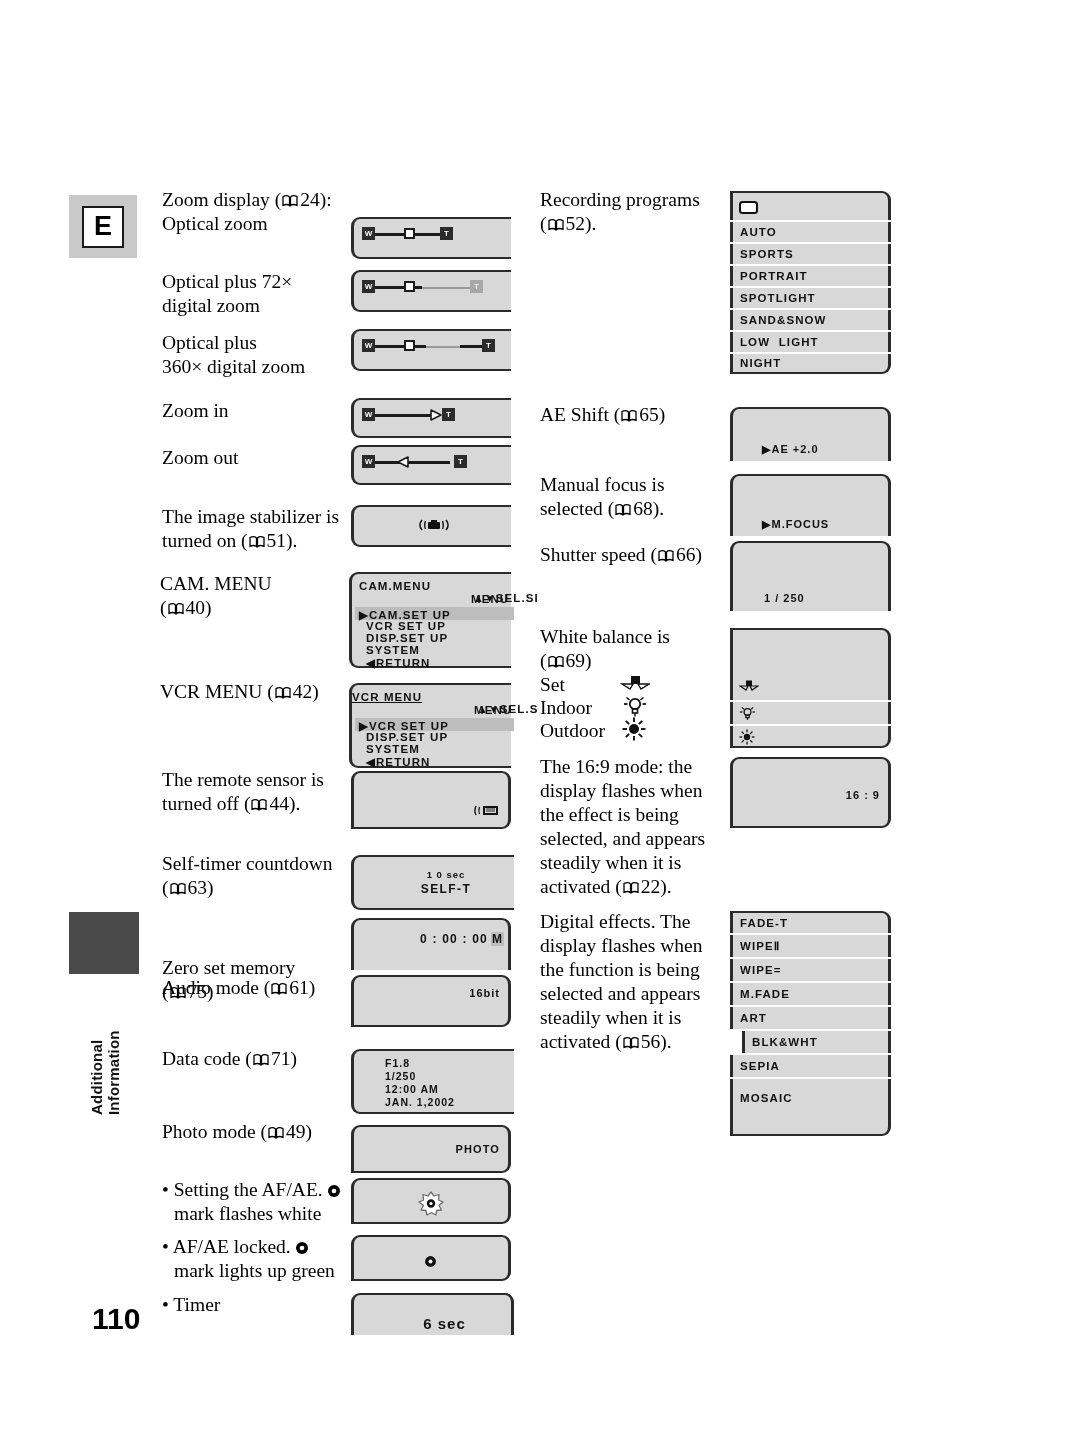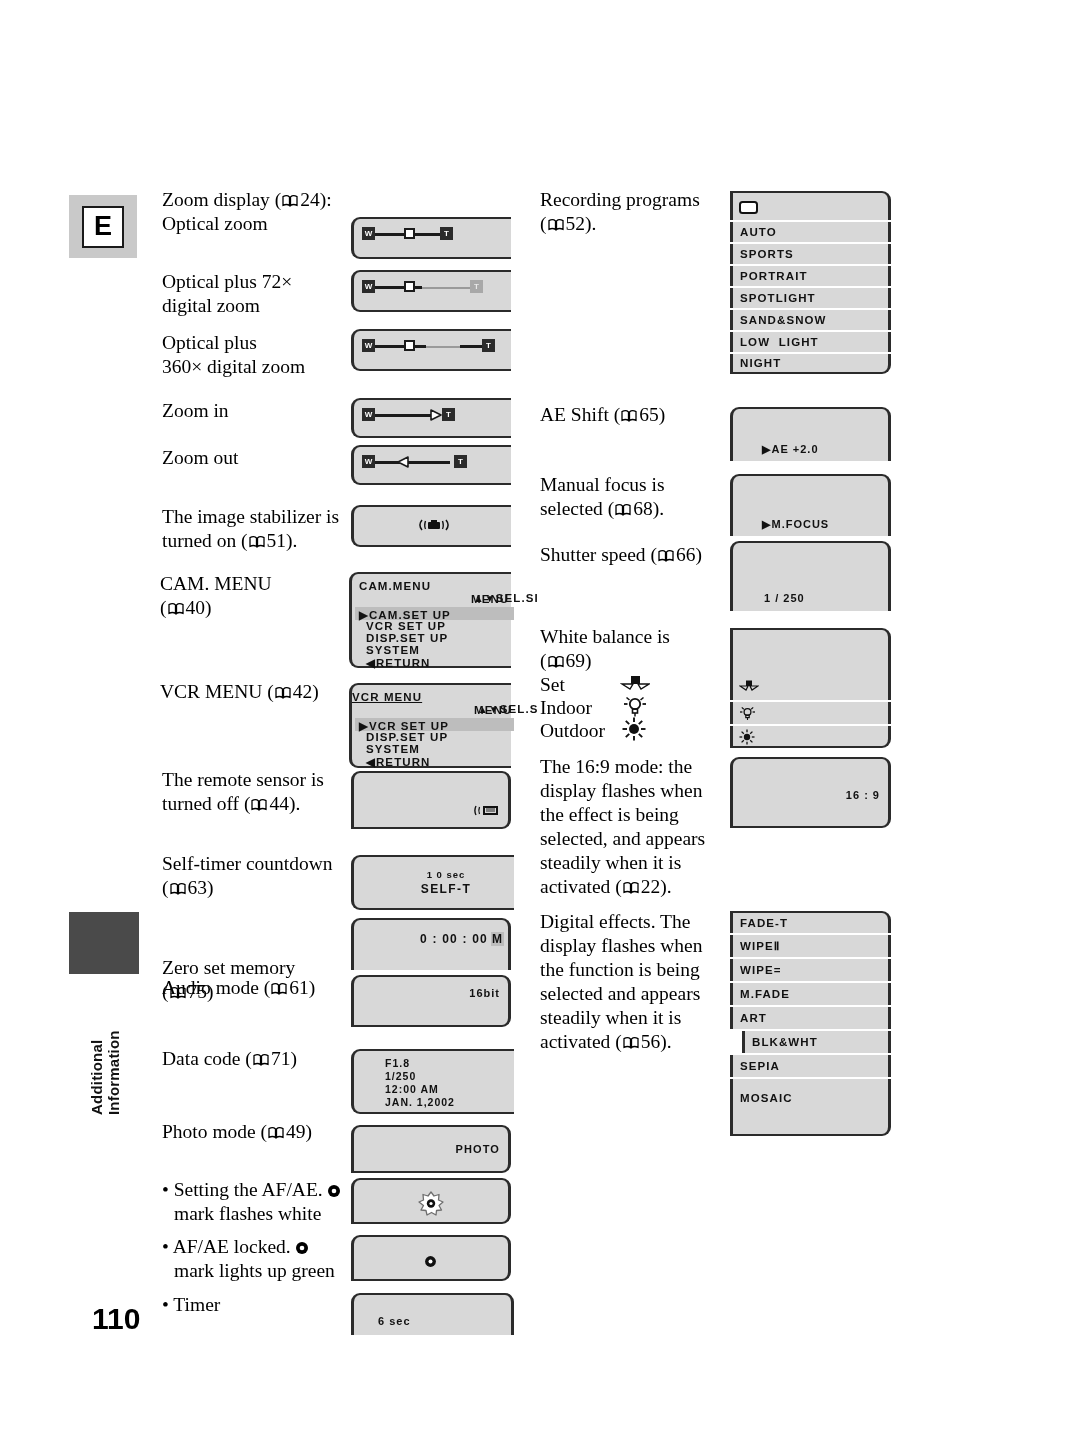--- a/index.html
+++ b/index.html
@@ -380,21 +380,21 @@
   <div class="scr tl br redge" style="left:351px;top:1235px;width:160px;height:46px;border-top-right-radius:9px;border-top:2px solid #2b2b2b;">
     <div style="position:absolute;left:70px;top:17px;">
       <svg width="13" height="13" viewBox="0 0 13 13">
           <circle cx="6.5" cy="6.5" r="5.4" fill="#111"></circle>
           <circle cx="6.5" cy="6.5" r="2" fill="#fff"></circle>
         </svg>
     </div>
   </div>
 
   <div class="scr tl redge" style="left:351px;top:1293px;width:163px;height:42px;border-top-right-radius:9px;border-top:2px solid #2b2b2b;">
-    <div class="osd" style="left:0;right:0;top:20px;font-size:11px;letter-spacing:1px;">6 sec</div>
+    <div class="osd" style="left:0;right:0;top:20px;text-align:center;font-size:15px;letter-spacing:1px;">6 sec</div>
   </div>
 
   <div class="txt" style="left:540px;top:188px;width:200px;">
     <span>Recording programs</span><br>
     <span>(</span><span class="bookicon"><svg width="16" height="12" viewBox="0 0 16 12">
           <path d="M1 1.6 C3 0.6 6 0.6 7.5 1.9 L7.5 10.6 C6 9.4 3 9.4 1 10.3 Z" fill="none" stroke="#000" stroke-width="1.3"></path>
           <path d="M15 1.6 C13 0.6 10 0.6 8.5 1.9 L8.5 10.6 C10 9.4 13 9.4 15 10.3 Z" fill="none" stroke="#000" stroke-width="1.3"></path>
         </svg></span><span>52).</span>
   </div>
 

